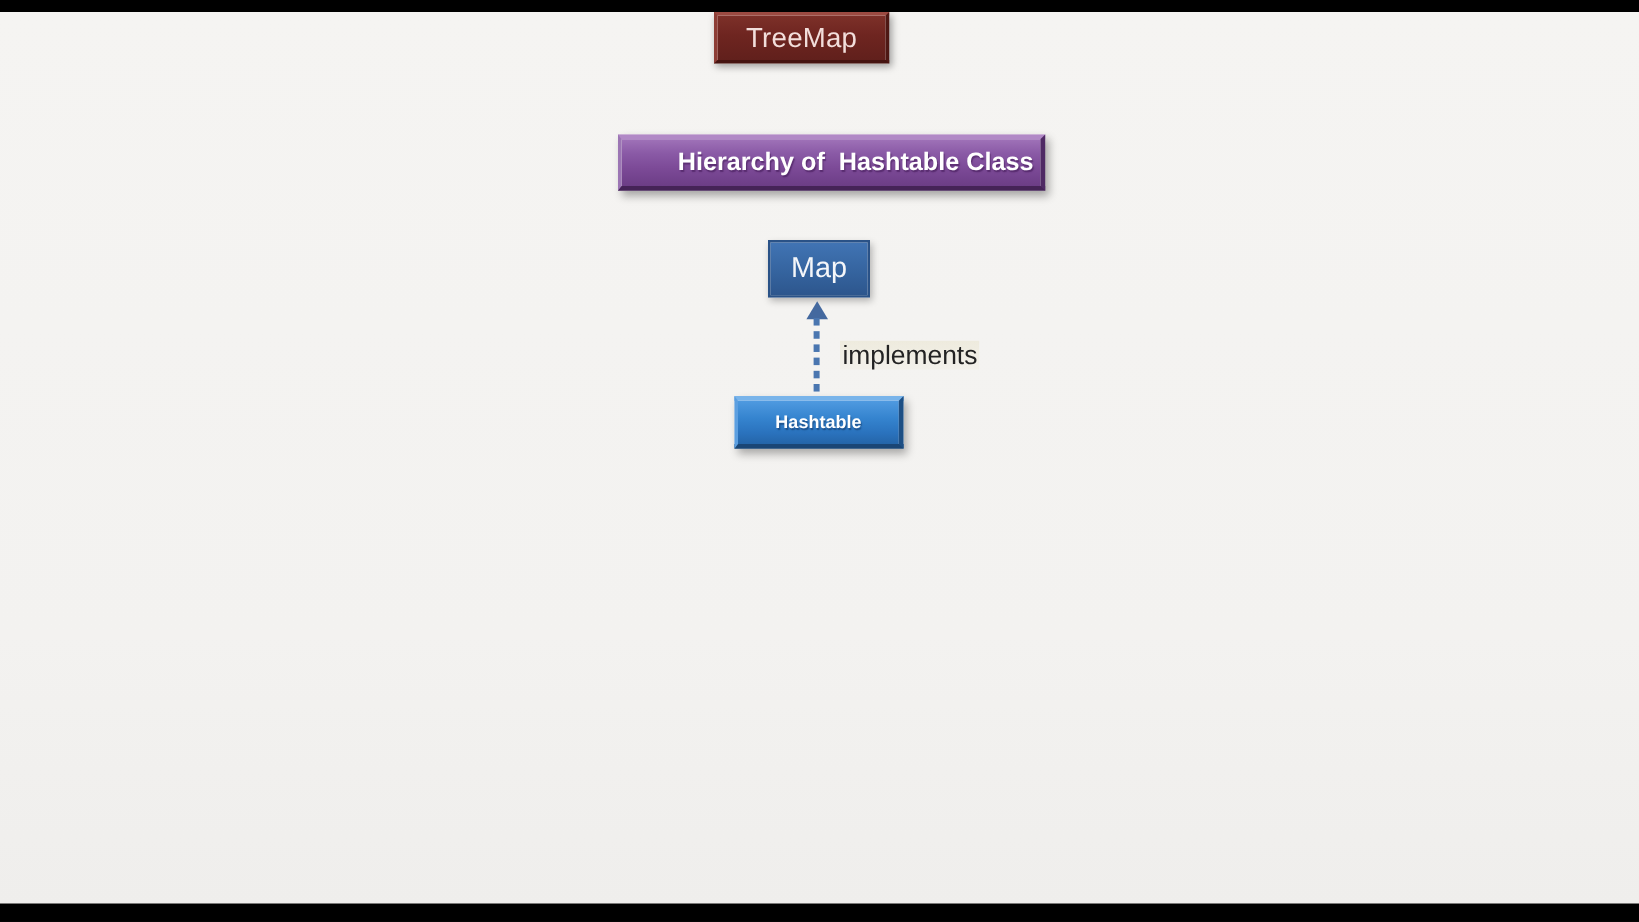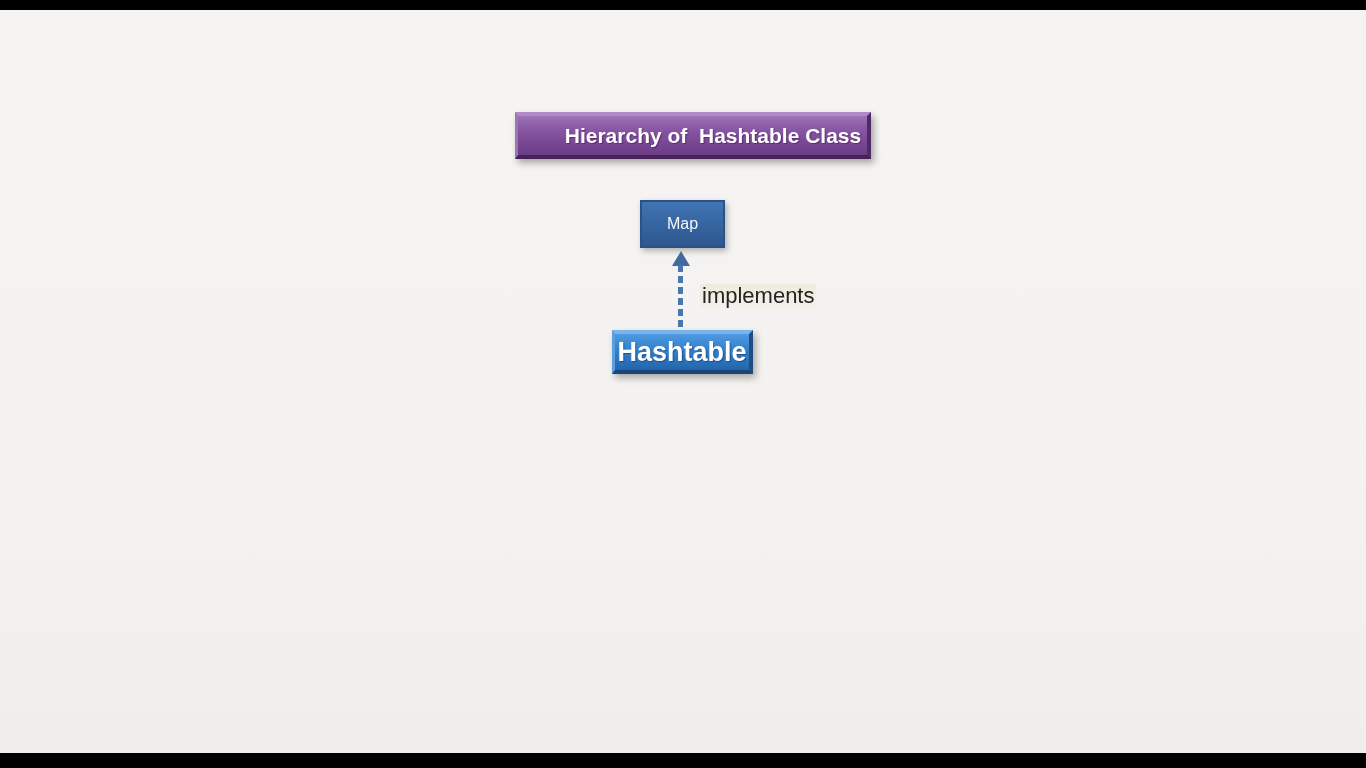--- a/index.html
+++ b/index.html
@@ -106,21 +106,21 @@
     box-sizing: border-box;
     background: linear-gradient(180deg, #4174b4 0%, #35649f 55%, #2d568d 100%);
     border: 2px solid #2a5287;
     box-shadow: 2px 3px 6px rgba(0,0,0,0.28);
     display: flex;
     align-items: center;
     justify-content: center;
   }
   #map-box .boxlabel {
     color: #f4f6f9;
-    font-size: 16px;
+    font-size: 24px;
     font-weight: normal;
     line-height: 1;
   }
 
   
   #hashtable-box {
     position: absolute;
     left: 612px;
     top: 320px;
     width: 141px;
@@ -131,21 +131,21 @@
     border-left: 3px solid #5c9fe0;
     border-right: 4px solid #1d4f84;
     border-bottom: 4px solid #1a4675;
     box-shadow: 3px 4px 7px rgba(0,0,0,0.30);
     display: flex;
     align-items: center;
     justify-content: center;
   }
   #hashtable-box .boxlabel {
     color: #ffffff;
-    font-size: 27px;
+    font-size: 15px;
     font-weight: bold;
     text-shadow: 1px 1px 1px rgba(12,48,92,0.55);
     line-height: 1;
   }
 
   
   #implements-connector {
     position: absolute;
     left: 664px;
     top: 239px;
@@ -188,20 +188,23 @@
 </style>
 </head>
 <body>
 
 <div id="slide-root">
 
   <div class="letterbox top"></div>
 
   <div id="canvas">
 
+    <div id="treemap-box">
+      <span class="boxlabel">TreeMap</span>
+    </div>
 
     <div id="title-banner">
       <span class="boxlabel">Hierarchy of  Hashtable Class</span>
     </div>
 
     <div id="map-box">
       <span class="boxlabel">Map</span>
     </div>
 
     <div id="implements-connector">

